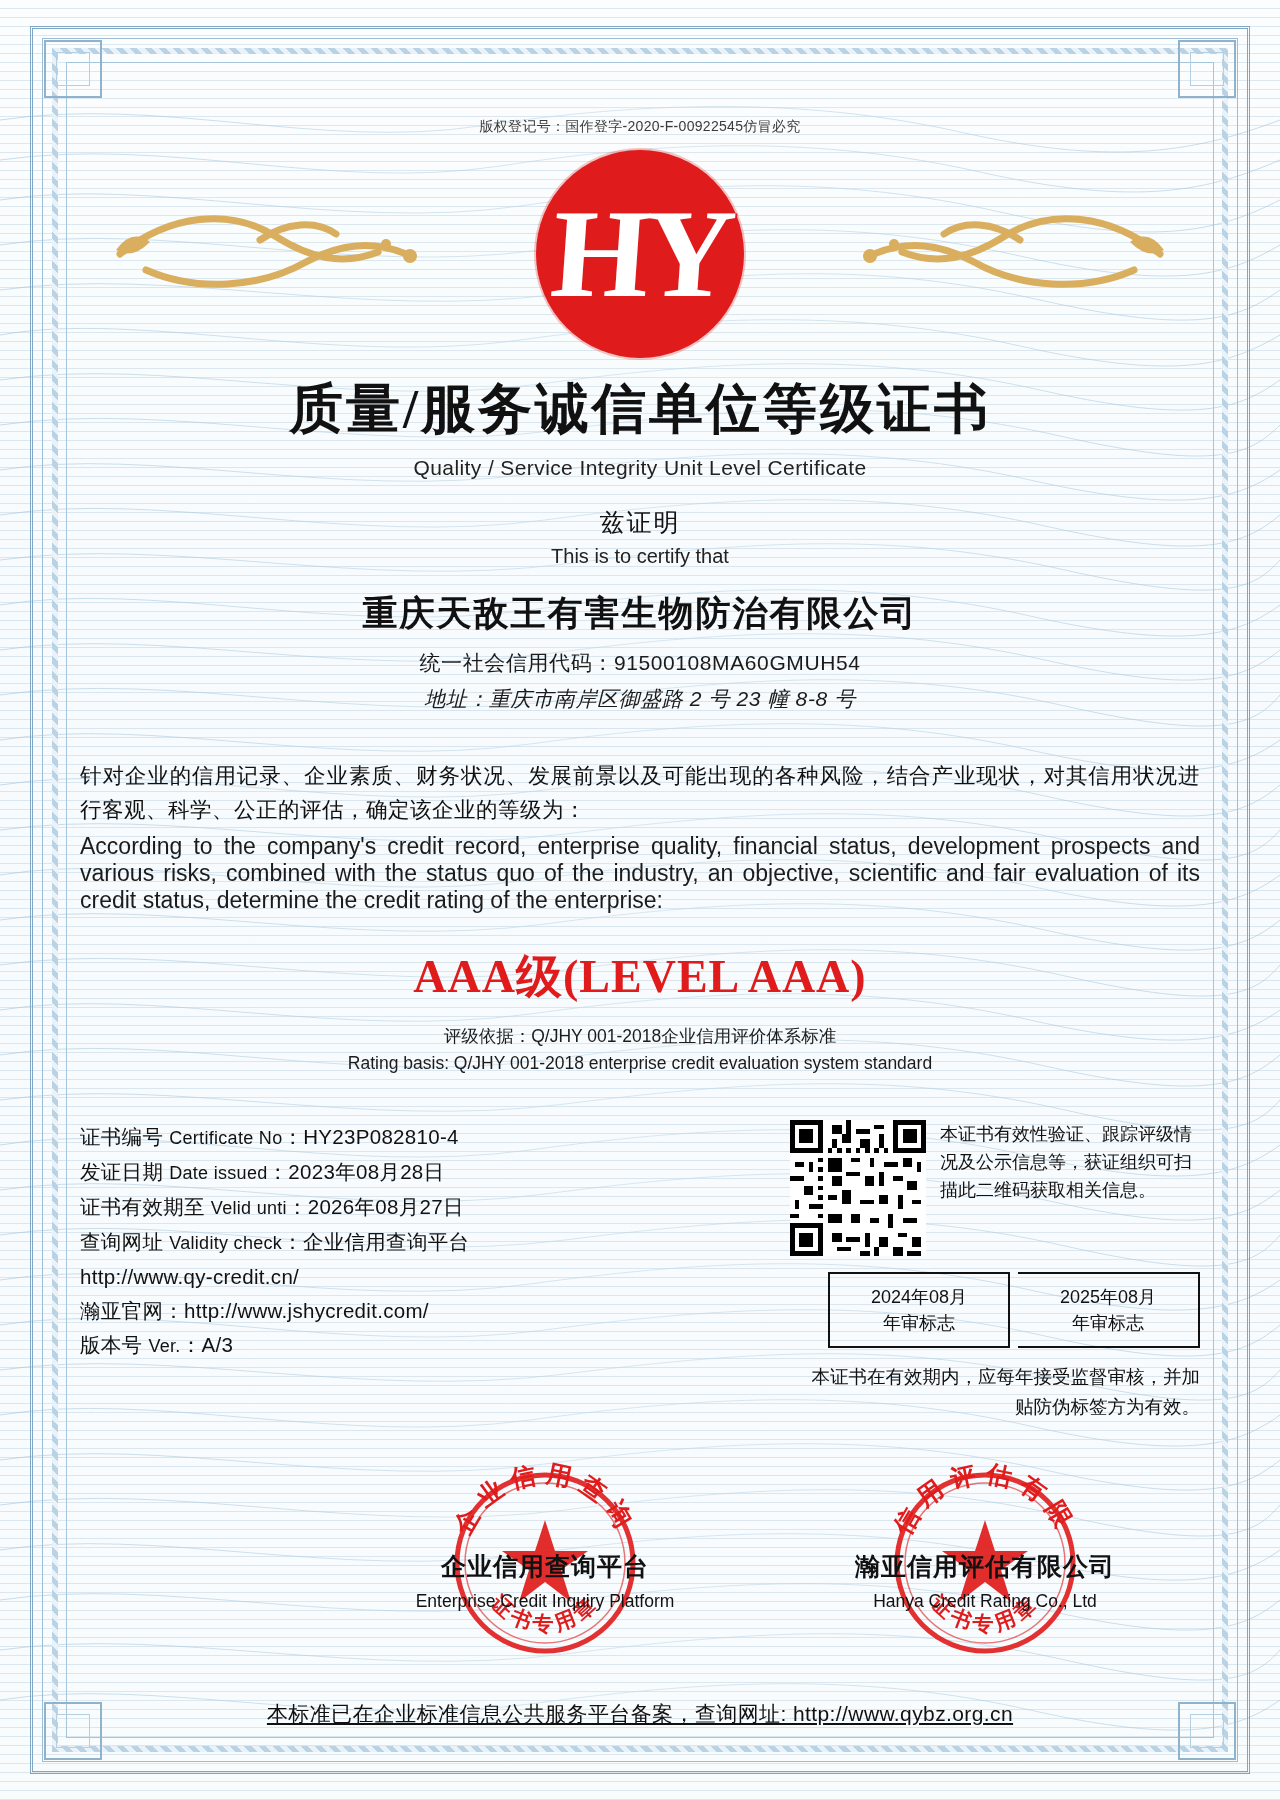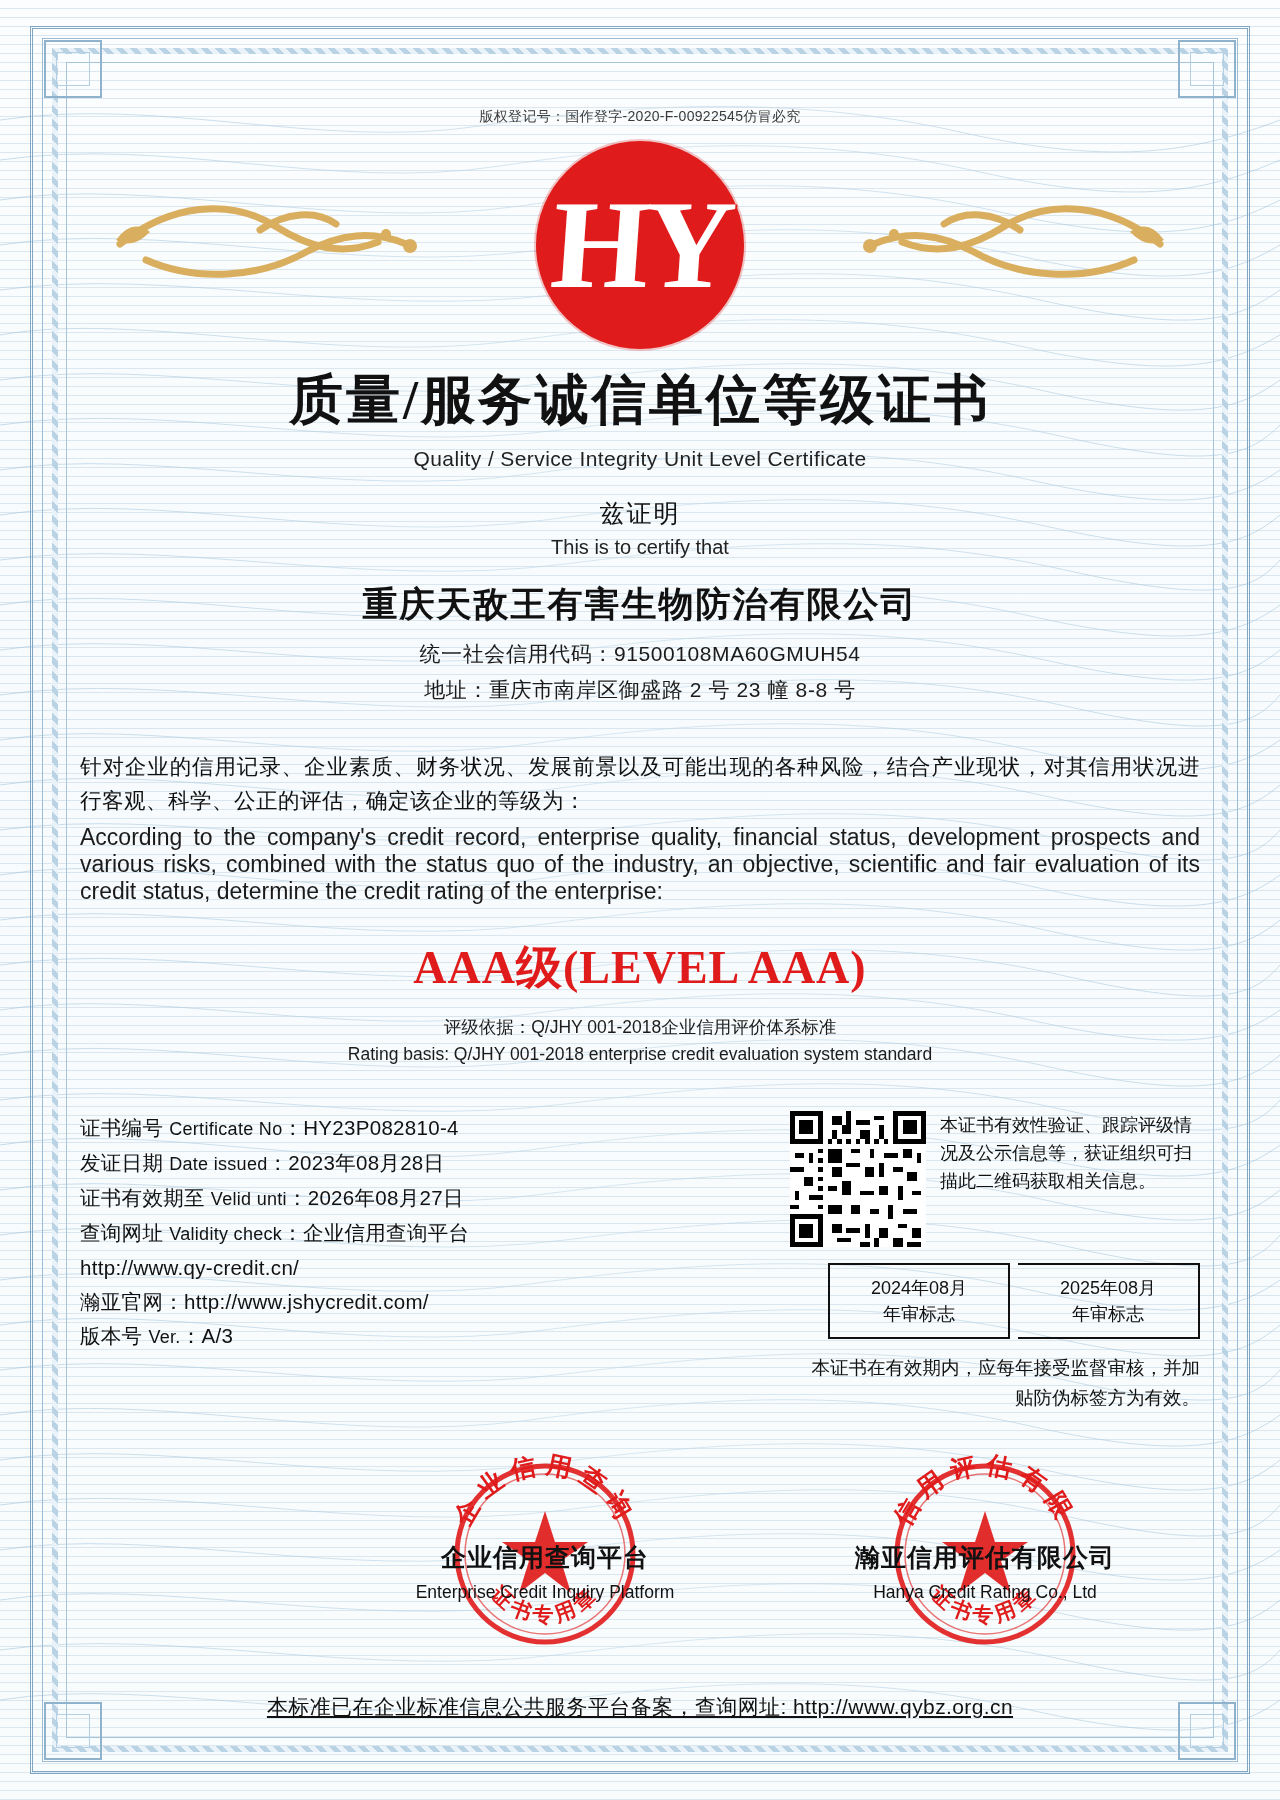--- a/index.html
+++ b/index.html
@@ -85,21 +85,21 @@
   
   .content {
     position: absolute;
     left: 80px; right: 80px; top: 72px; bottom: 72px;
     display: flex;
     flex-direction: column;
     align-items: center;
   }
 
   .copyright-line {
-    margin-top: 36px;
+    margin-top: 46px;
     font-size: 14px;
     color: #3b3b3b;
     letter-spacing: .3px;
   }
 
   
   .emblem-row {
     position: relative;
     width: 100%;
     height: 230px;
@@ -172,21 +172,21 @@
     letter-spacing: 2px;
     margin-top: 22px;
     color: #111;
   }
   .company-meta {
     font-size: 21px;
     margin-top: 12px;
     letter-spacing: .6px;
     color: #1b1b1b;
   }
-  .company-meta + .company-meta { margin-top: 8px; }
+  .company-meta + .company-meta { margin-top: 8px; font-style: italic; }
 
   
   .eval-block {
     width: 100%;
     margin-top: 46px;
     text-align: left;
   }
   .eval-cn {
     font-size: 21.5px;
     line-height: 34px;

